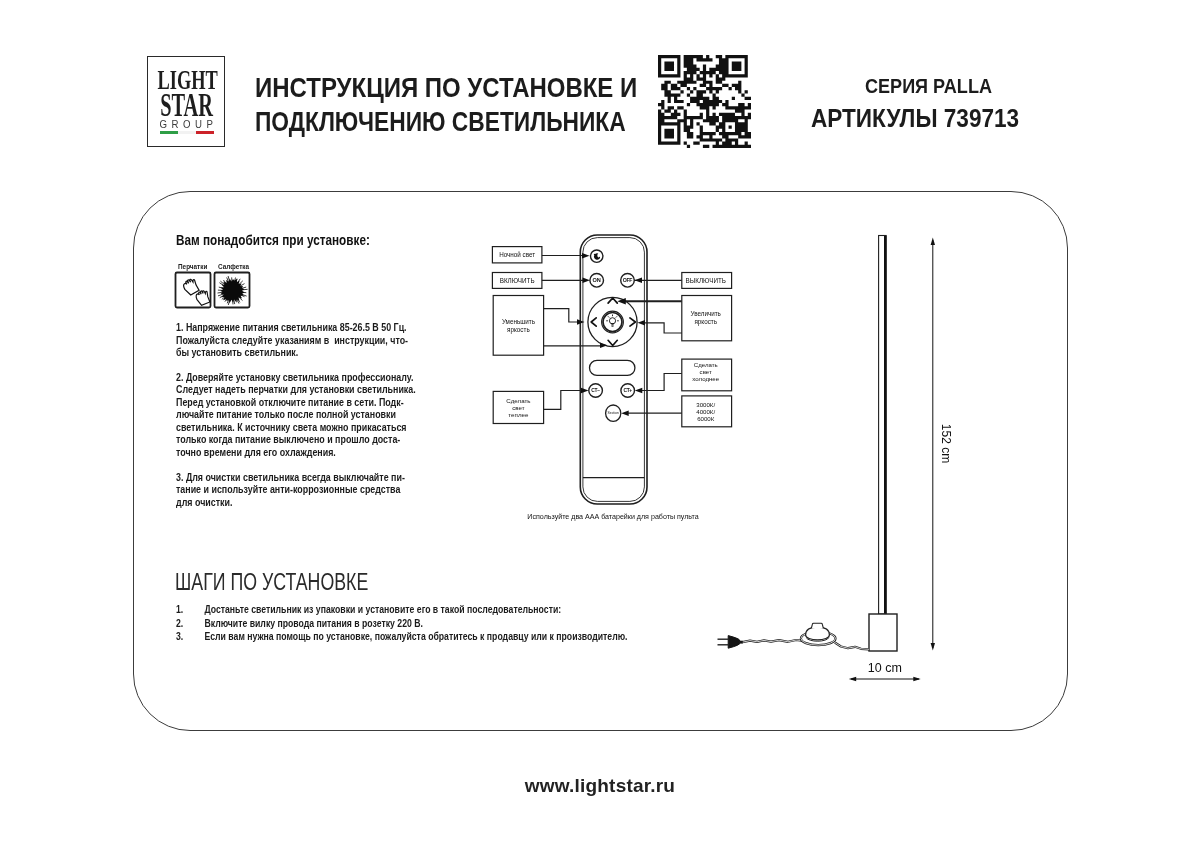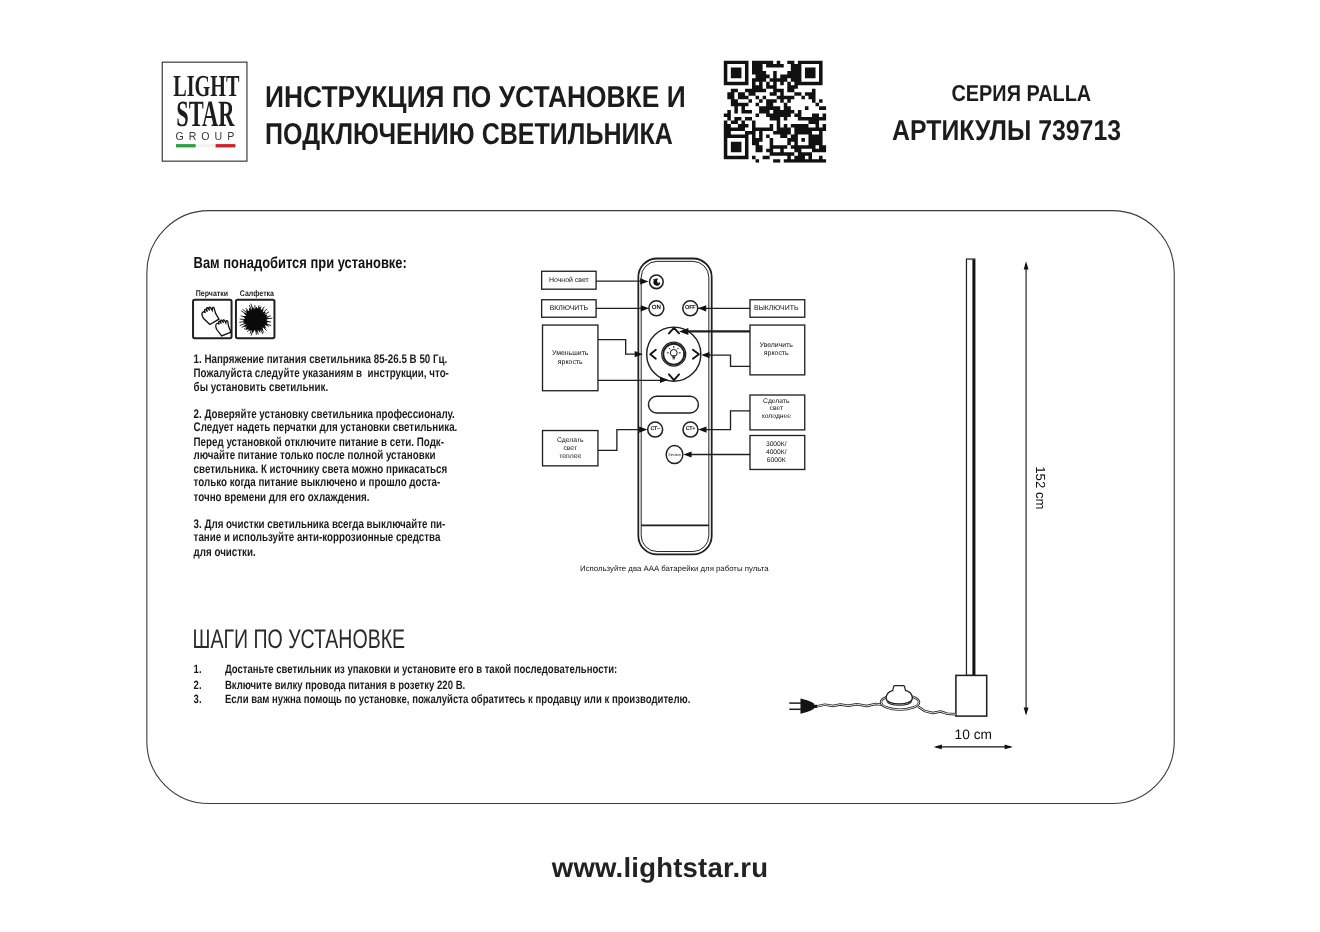--- a/index.html
+++ b/index.html
@@ -8,42 +8,42 @@
 .abs{position:absolute;}
 #logo{left:147px;top:56px;width:76px;height:89px;border:1.6px solid #2a2a2a;text-align:center;}
 #logo .lsl{font-family:"Liberation Serif",serif;font-weight:bold;font-size:24.5px;line-height:24px;
   margin-top:9px;color:#1d1d1d;transform:scale(0.75,1.13);transform-origin:center top;}
 #logo .lss{font-family:"Liberation Serif",serif;font-weight:bold;font-size:30px;line-height:25px;
   color:#1d1d1d;transform:scale(0.68,1.12);transform-origin:center top;}
 #logo .grp{font-size:10.5px;letter-spacing:4.9px;color:#3a3a3a;margin-top:2.5px;margin-left:5px;
   transform:scaleX(0.92);transform-origin:center top;}
 #flag{left:11.5px;top:73.5px;width:55px;height:3.8px;display:flex;}
 #flag div{flex:1;}
-#title{left:241px;top:71px;width:520px;font-size:27.5px;font-weight:bold;line-height:33.5px;
+#title{left:255px;top:71px;width:520px;font-size:27.5px;font-weight:bold;line-height:33.5px;
   color:#1c1c1c;white-space:nowrap;}
 #title span{display:inline-block;transform:scaleX(0.872);transform-origin:left center;}
 #title .l2{transform:scaleX(0.828);}
 #seriya{left:865px;top:74px;font-size:21px;font-weight:bold;color:#1c1c1c;white-space:nowrap;
   transform:scaleX(0.86);transform-origin:left center;}
 #artikul{left:811px;top:103px;font-size:26px;font-weight:bold;color:#1c1c1c;white-space:nowrap;
   transform:scaleX(0.868);transform-origin:left center;}
 #frame{left:133px;top:191px;width:933px;height:538px;border:1.4px solid #3c3c3c;border-radius:57px;}
 #need{left:176px;top:232px;font-size:14.5px;font-weight:bold;color:#111;white-space:nowrap;
   transform:scaleX(0.81);transform-origin:left top;}
 .iclabel{font-size:7.5px;font-weight:bold;color:#222;transform:scaleX(0.85);transform-origin:left top;}
 #p1{left:176px;top:321px;width:310px;font-size:11.4px;font-weight:bold;line-height:12.5px;
   color:#1b1b1b;transform:scaleX(0.78);transform-origin:left top;white-space:nowrap;}
 #p1 p{margin:0 0 12.4px 0;}
 #shagi{left:175px;top:568px;font-size:24.5px;font-weight:normal;color:#2a2a2a;white-space:nowrap;
   transform:scaleX(0.725);transform-origin:left top;}
 #steps{left:176px;top:603px;font-size:11px;font-weight:bold;line-height:13.6px;color:#1b1b1b;
   transform:scaleX(0.79);transform-origin:left top;border-collapse:collapse;}
 #steps td{vertical-align:top;padding:0;white-space:nowrap;}
 #steps td.n{width:36px;}
-#footer{left:0;top:775px;width:1200px;text-align:center;font-size:25px;font-weight:bold;color:#222;letter-spacing:0.2px;}
+#footer{left:0;top:775px;width:1200px;text-align:center;font-size:19px;font-weight:bold;color:#222;letter-spacing:0.2px;}
 </style>
 </head>
 <body>
 <div class="abs" id="logo">
   <div class="lsl">LIGHT</div>
     <div class="lss">STAR</div>
   <div class="grp">GROUP</div>
   <div class="abs" id="flag">
       <div style="background:#2e9e46"></div>
       <div style="background:#f2f2f2"></div>

